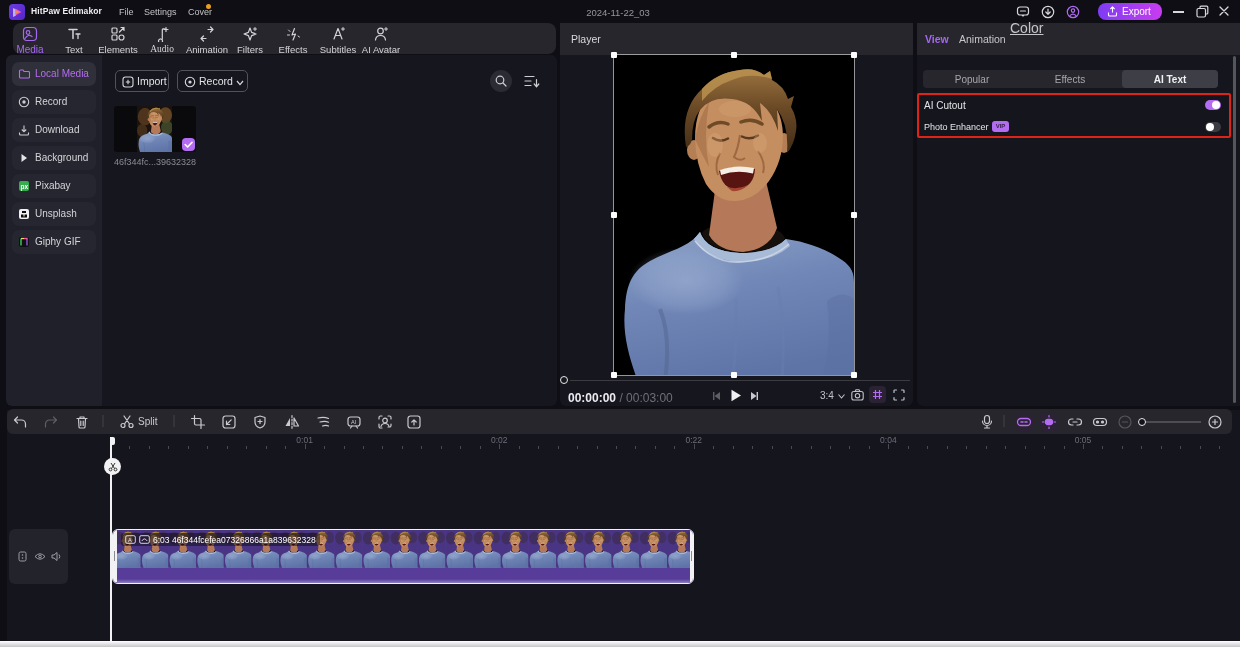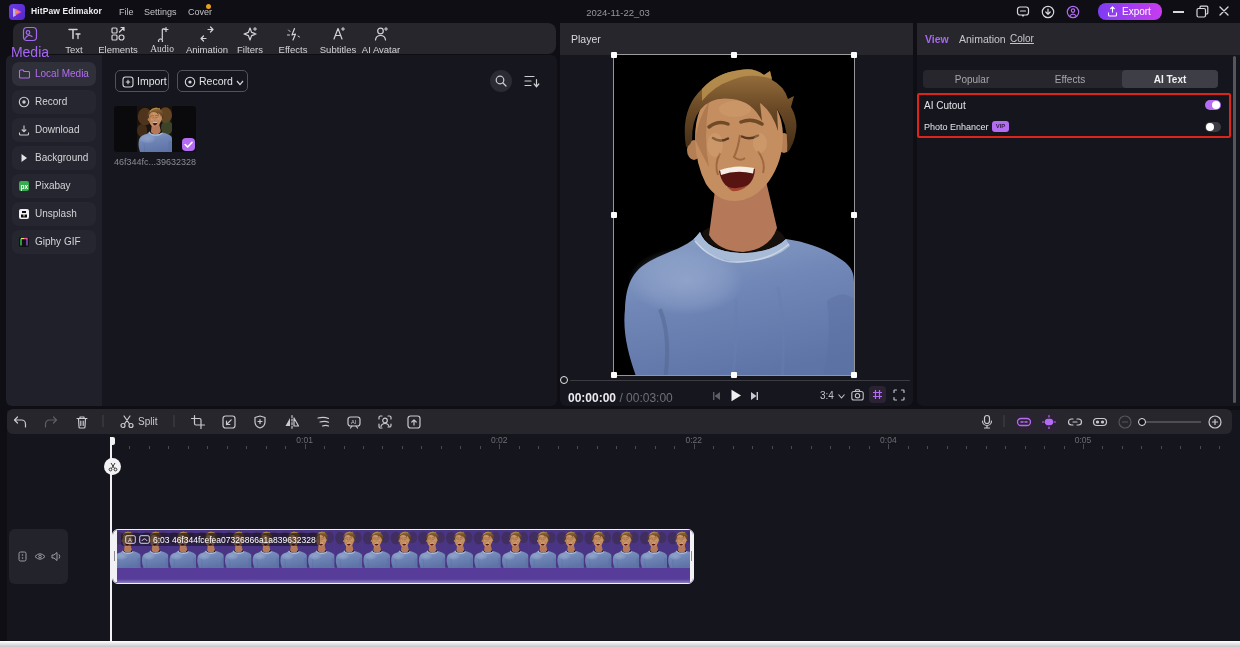--- a/index.html
+++ b/index.html
@@ -60,21 +60,21 @@
 <div class="abs" style="left:6px;top:55px;width:96px;height:351px;background:#20202a;border-radius:6px 0 0 6px;"></div>
 <div class="abs" style="left:102px;top:55px;width:455px;height:351px;background:#16161f;border-radius:0 6px 6px 0;"></div>
 
 <div id="tools">
     <div class="abs" style="left: 2px; top: 26px; width: 56px; text-align: center;">
       <svg width="16" height="16" viewBox="0 0 16 16" fill="none" stroke="#a668f2" stroke-width="1.2" style="margin:0 auto" stroke-linecap="round" stroke-linejoin="round">
         <rect x="1.5" y="1.5" width="13" height="13" rx="3.5"></rect>
         <circle cx="6" cy="6.5" r="1.8"></circle>
         <path d="M3 12.5 Q6.5 7.5 10 10.5"></path>
       </svg>
-      <div style="font-size:14px;color:#a668f2;margin-top:2px;">Media</div>
+      <div style="font-size:10px;color:#a668f2;margin-top:2px;">Media</div>
     </div>
     <div class="abs" style="left: 46px; top: 26px; width: 56px; text-align: center;">
       <svg width="16" height="16" viewBox="0 0 16 16" fill="none" stroke="#d4d4d8" stroke-width="1.2" style="margin:0 auto" stroke-linecap="round" stroke-linejoin="round">
         <path d="M3 3.5 h8 M7 3.5 v9" stroke-width="1.5"></path>
         <path d="M10 8 h4 M12 8 v4.5" stroke-width="1.3"></path>
       </svg>
       <div style="font-size:9.5px;color:#d4d4d8;margin-top:2px;">Text</div>
     </div>
     <div class="abs" style="left: 90px; top: 26px; width: 56px; text-align: center;">
       <svg width="16" height="16" viewBox="0 0 16 16" fill="none" stroke="#d4d4d8" stroke-width="1.2" style="margin:0 auto" stroke-linecap="round" stroke-linejoin="round">
@@ -272,21 +272,21 @@
   </svg>
 </div>
 <svg class="abs" style="left:893px;top:389px" width="12" height="12" viewBox="0 0 12 12" fill="none" stroke="#c2c2c8" stroke-width="1.2" stroke-linecap="round">
   <path d="M1 3.5 V1.8 A0.8 0.8 0 0 1 1.8 1 H3.5 M8.5 1 h1.7 A0.8 0.8 0 0 1 11 1.8 V3.5 M11 8.5 v1.7 A0.8 0.8 0 0 1 10.2 11 H8.5 M3.5 11 H1.8 A0.8 0.8 0 0 1 1 10.2 V8.5"></path>
 </svg>
 
 <div class="abs" style="left:917px;top:23px;width:323px;height:383px;background:#15151e;border-radius:0 0 0 6px;"></div>
 <div class="abs" style="left:917px;top:23px;width:323px;height:32px;background:#26262c;"></div>
 <div class="abs" style="left:925px;top:33px;font-size:10.5px;font-weight:bold;color:#a668f2;">View</div>
 <div class="abs" style="left:959px;top:33px;font-size:10.5px;color:#c6c6ca;">Animation</div>
-<div class="abs" style="left:1010px;top:33px;font-size:10px;color:#c6c6ca;text-decoration:underline;">Color</div>
+<div class="abs" style="left:1010px;top:20px;font-size:14px;color:#c6c6ca;text-decoration:underline;">Color</div>
 
 <div class="abs" style="left:923px;top:70px;width:295px;height:18px;background:#26262c;border-radius:4px;"></div>
 <div class="abs" style="left:1122px;top:70px;width:96px;height:18px;background:#3e3e46;border-radius:4px;"></div>
 <div class="abs" style="left:923px;top:74px;width:98px;text-align:center;font-size:10px;color:#a6a6ac;">Popular</div>
 <div class="abs" style="left:1021px;top:74px;width:98px;text-align:center;font-size:10px;color:#a6a6ac;">Effects</div>
 <div class="abs" style="left:1122px;top:74px;width:96px;text-align:center;font-size:10px;font-weight:bold;color:#f0f0f2;">AI Text</div>
 
 <div class="abs" style="left:917px;top:93px;width:314px;height:45px;border:2px solid #dd2418;border-radius:2px;"></div>
 <div class="abs" style="left:924px;top:100px;font-size:10px;color:#e4e4e8;">AI Cutout</div>
 <div class="abs" style="left:1205px;top:100px;width:16px;height:9.5px;border-radius:5px;background:#b46df2;">

